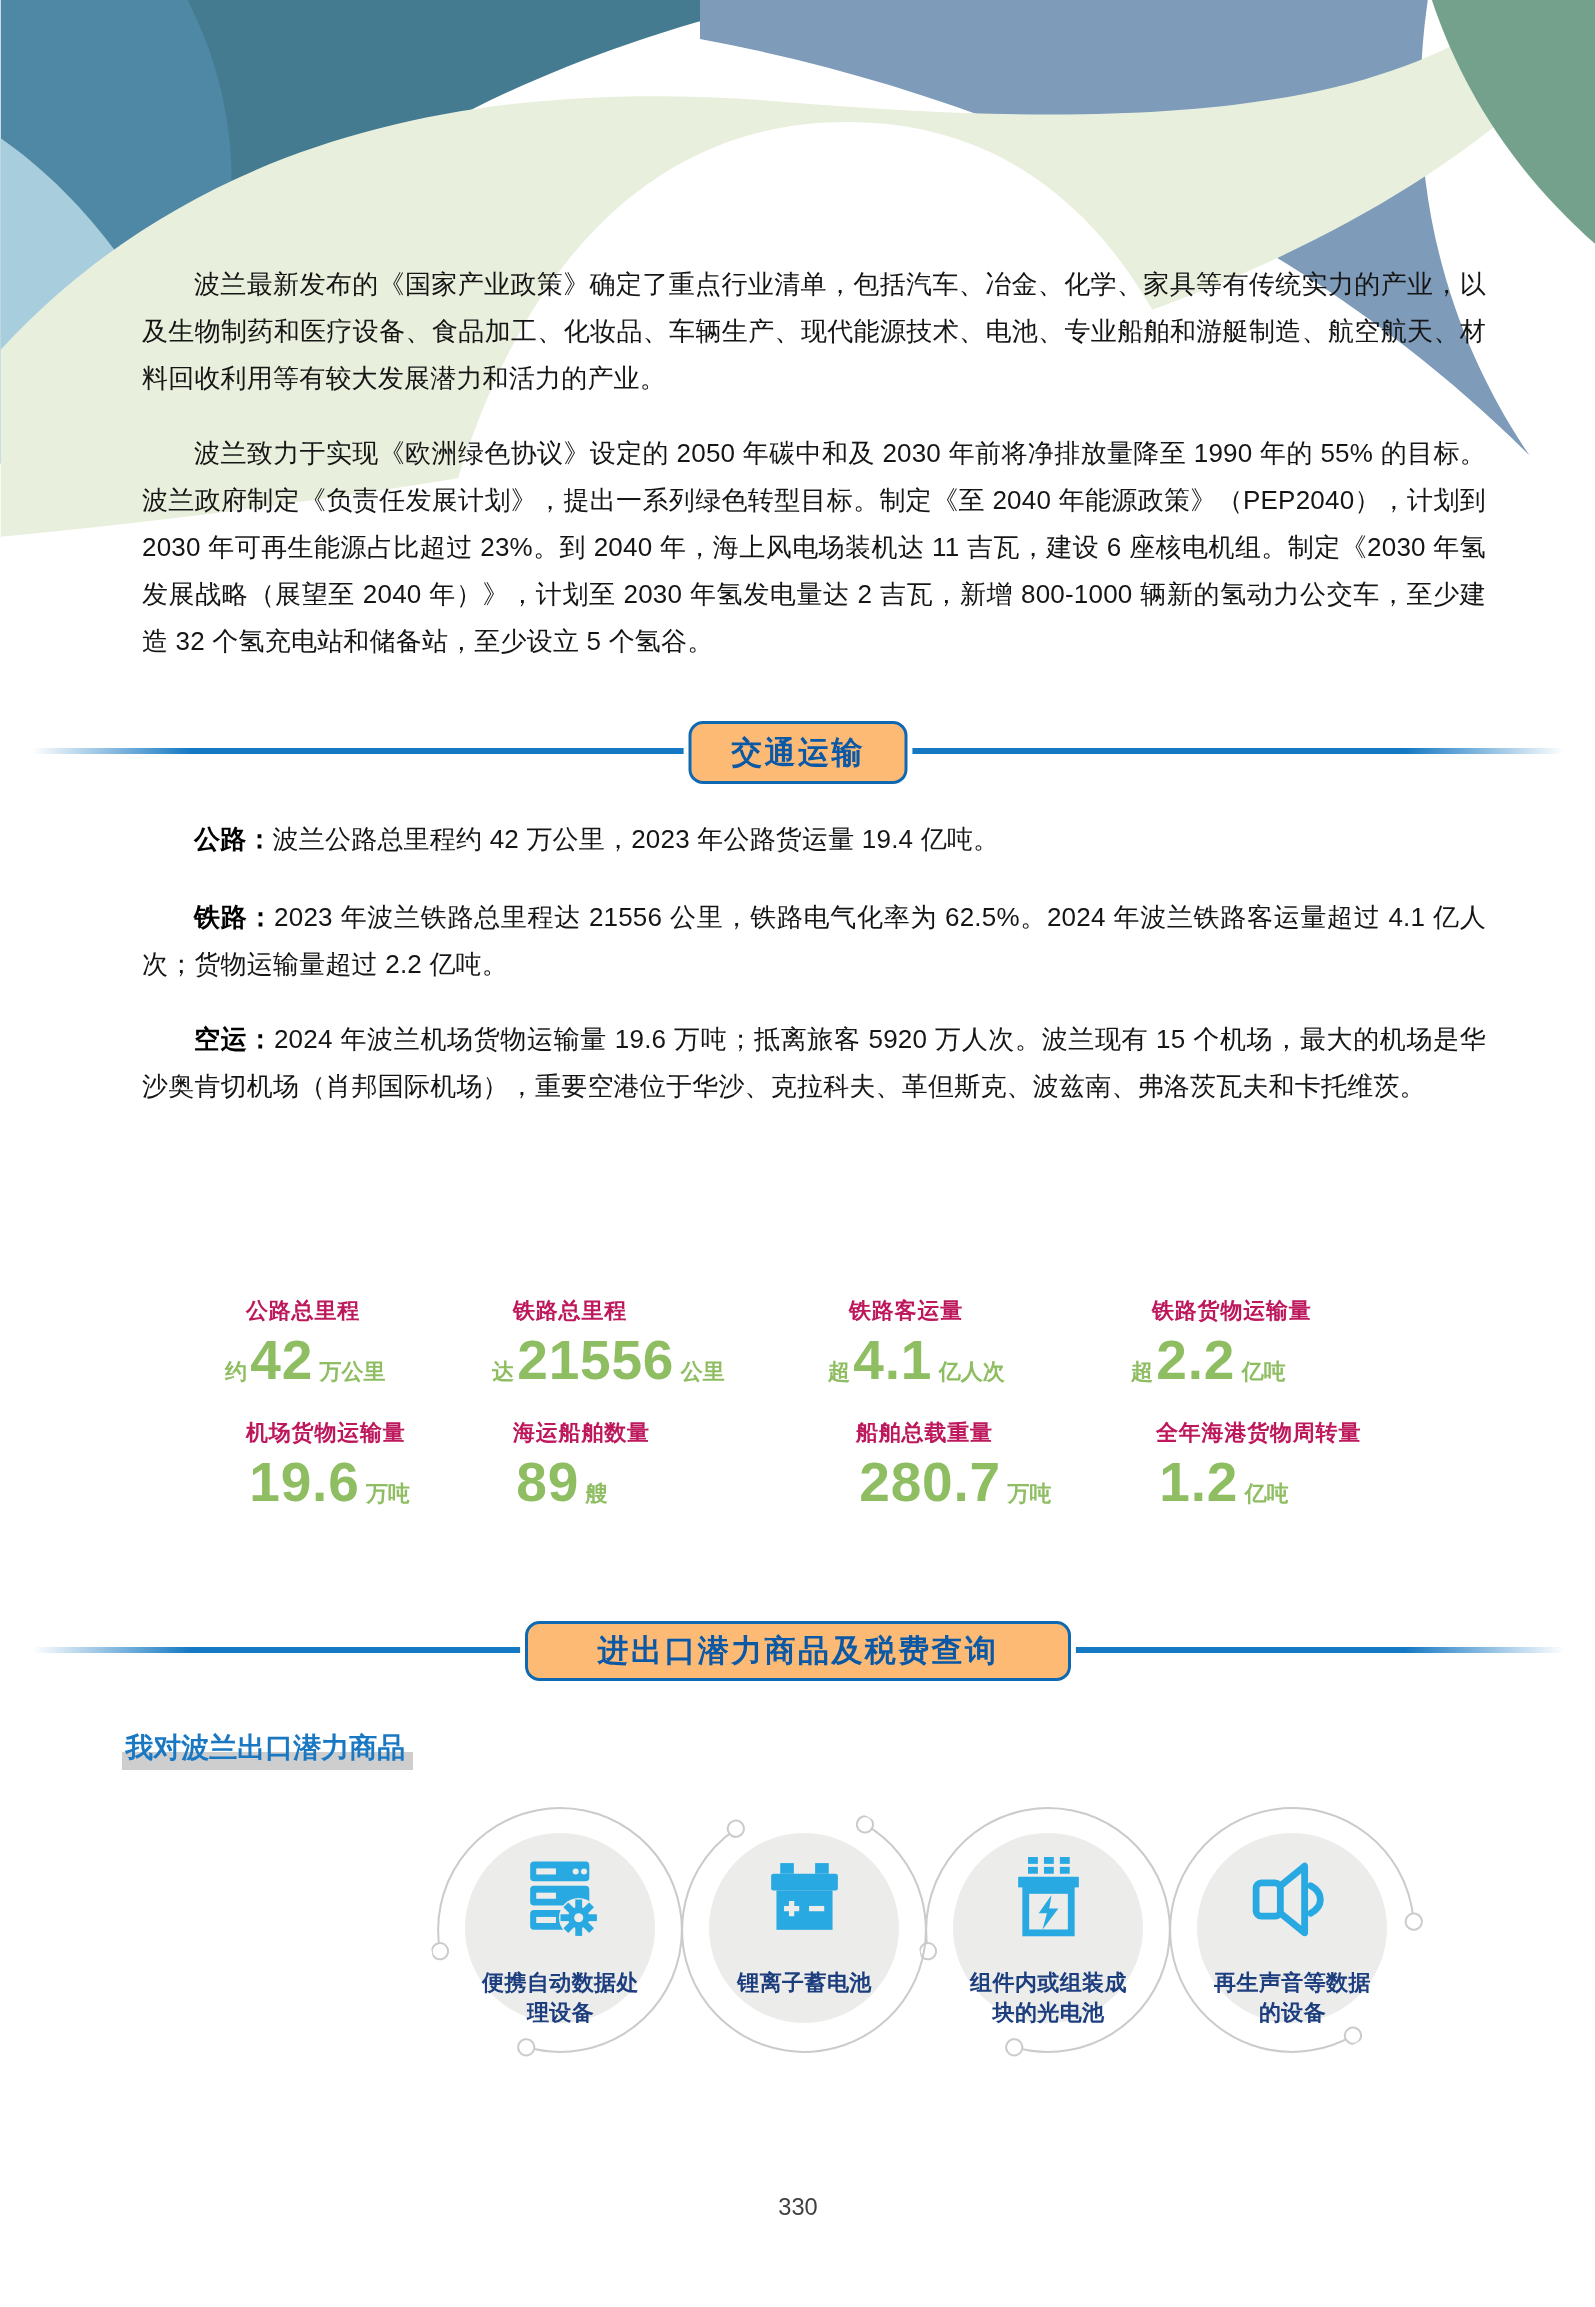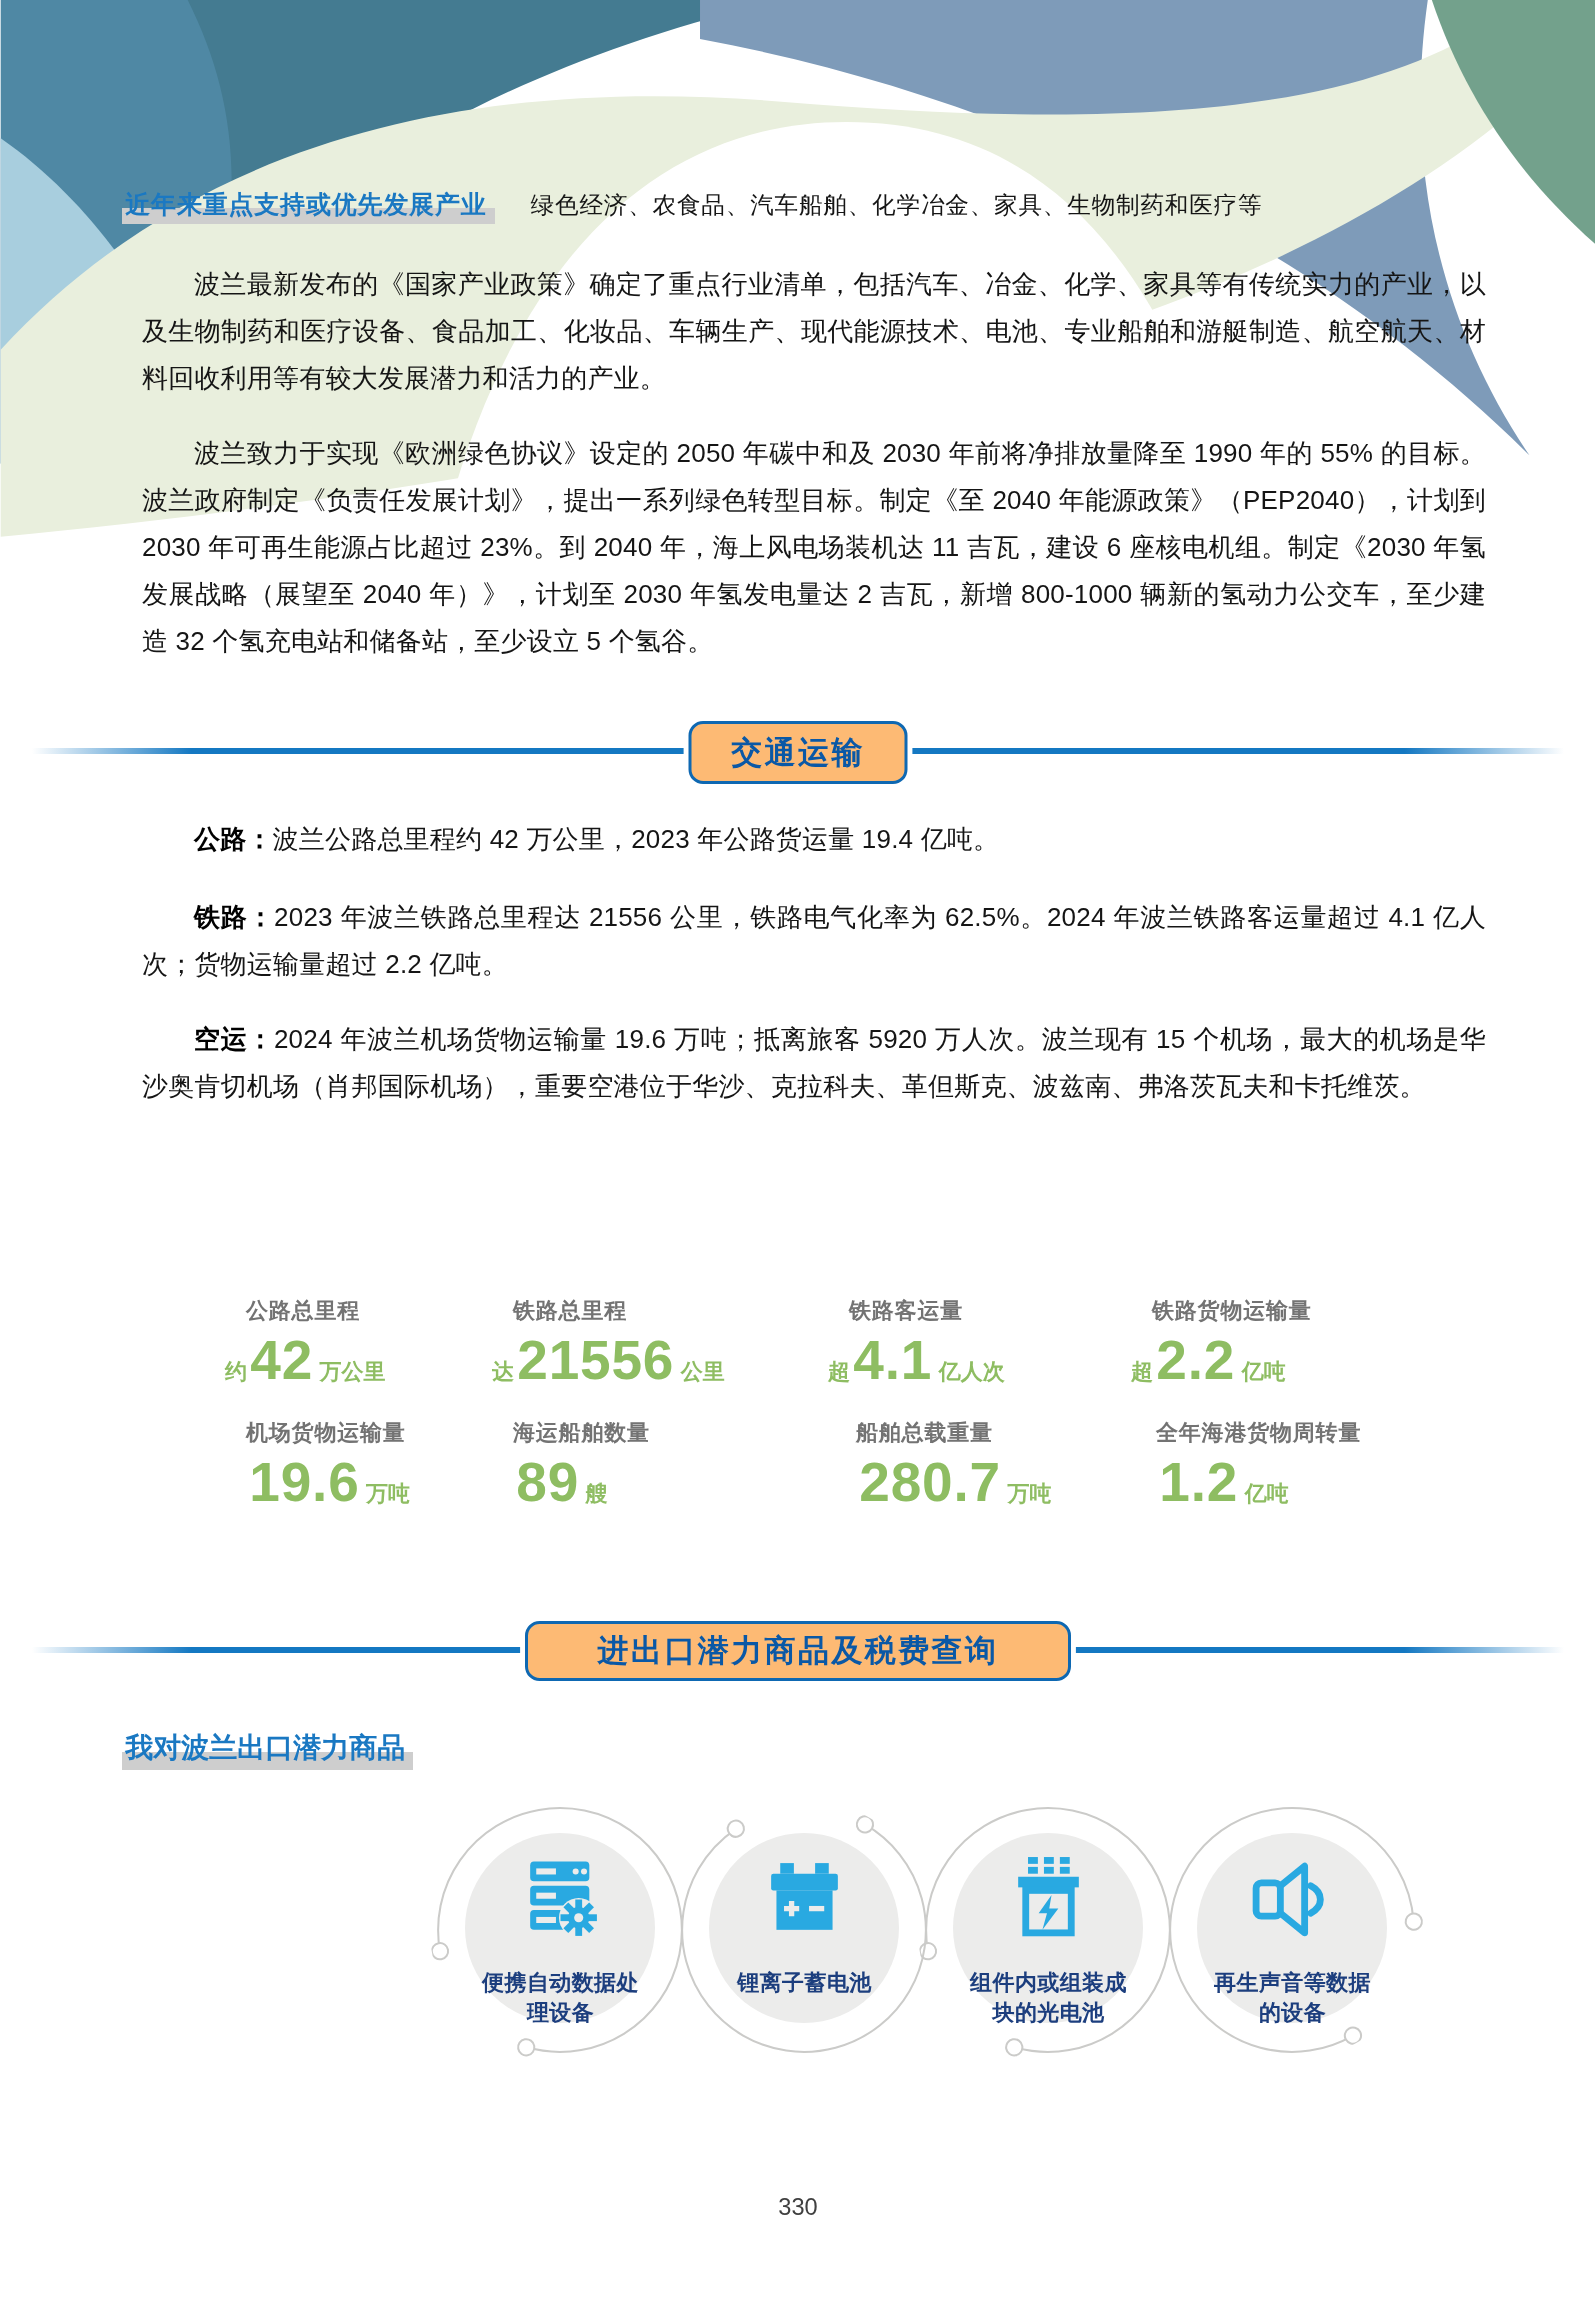--- a/index.html
+++ b/index.html
@@ -36,21 +36,21 @@
   .section-box{
     position:absolute;left:50%;transform:translateX(-50%);z-index:2;
     background:#fdba74;border:3.3px solid #0e68b2;border-radius:14.6px;
     box-shadow:0 0 0 4.9px #ffffff;
     display:flex;align-items:center;justify-content:center;
     color:#0a58a6;font-weight:bold;font-size:31px;letter-spacing:2.4px;
   }
 
   
   .stat{position:absolute;}
-  .stat-label{font-size:22px;font-weight:bold;color:#737373;letter-spacing:0.8px;}
+  .stat-label{font-size:22px;font-weight:bold;color:#be185d;letter-spacing:0.8px;}
   .stat-label.ind{margin-left:21px;}
   .stat-value{margin-top:1.6px;color:#8ebd62;white-space:nowrap;}
   .stat-value .pfx{font-size:22px;font-weight:bold;}
   .stat-value .num{font-size:55px;font-weight:bold;letter-spacing:0.8px;margin:0 6.5px 0 3.3px;}
   .stat-value .unit{font-size:22px;font-weight:bold;}
 
   
   .product{position:absolute;width:260px;height:260px;}
   .arc{position:absolute;left:0;top:0;width:260px;height:260px;}
   .a1{transform:rotate(60deg);} .a2{transform:rotate(170deg);} .a3{transform:rotate(300deg);}
@@ -80,24 +80,20 @@
     <path fill="#e9efdd" d="M0 660 L0 430 C250 160 600 95 960 125 C1380 160 1660 140 1830 30 L1880 0 L1961 0 L1961 40 C1800 220 1560 340 1300 420 C900 545 420 620 0 660 Z"></path>
     <path fill="#ffffff" d="M520 760 C600 330 800 150 1040 150 C1300 150 1470 350 1540 760 Z"></path>
     <path fill="#73a18c" d="M1961 0 H1760 C1800 120 1870 220 1961 300 Z"></path>
   </svg>
 
   <svg class="deco" style="top:2555" width="1596" height="228" viewBox="0 0 1961 280">
     <path fill="#dfe8cf" d="M0 95 Q120 180 300 280 L0 280 Z"></path>
     <path fill="#dfe8cf" d="M1825 0 L1961 0 L1961 280 L1530 280 C1650 190 1760 95 1825 0 Z"></path>
   </svg>
 
-  <div class="content heading-row">
-    <span class="hl">近年来重点支持或优先发展产业</span>
-    <span class="heading-sub">绿色经济、农食品、汽车船舶、化学冶金、家具、生物制药和医疗等</span>
-  </div>
 
   <div class="content para" style="top:261px">波兰最新发布的《国家产业政策》确定了重点行业清单，包括汽车、冶金、化学、家具等有传统实力的产业，以及生物制药和医疗设备、食品加工、化妆品、车辆生产、现代能源技术、电池、专业船舶和游艇制造、航空航天、材料回收利用等有较大发展潜力和活力的产业。</div>
   <div class="content para" style="top:430px">波兰致力于实现《欧洲绿色协议》设定的 2050 年碳中和及 2030 年前将净排放量降至 1990 年的 55% 的目标。波兰政府制定《负责任发展计划》，提出一系列绿色转型目标。制定《至 2040 年能源政策》（PEP2040），计划到 2030 年可再生能源占比超过 23%。到 2040 年，海上风电场装机达 11 吉瓦，建设 6 座核电机组。制定《2030 年氢发展战略（展望至 2040 年）》，计划至 2030 年氢发电量达 2 吉瓦，新增 800-1000 辆新的氢动力公交车，至少建造 32 个氢充电站和储备站，至少设立 5 个氢谷。</div>
 
   <div class="divider" style="top:748px"></div>
   <div class="section-box" style="top:721px;width:213px;height:57px">
     <span>交通运输</span>
   </div>
 
   <div class="content para" style="top:816px"><b>公路：</b><span>波兰公路总里程约 42 万公里，2023 年公路货运量 19.4 亿吨。</span></div>

